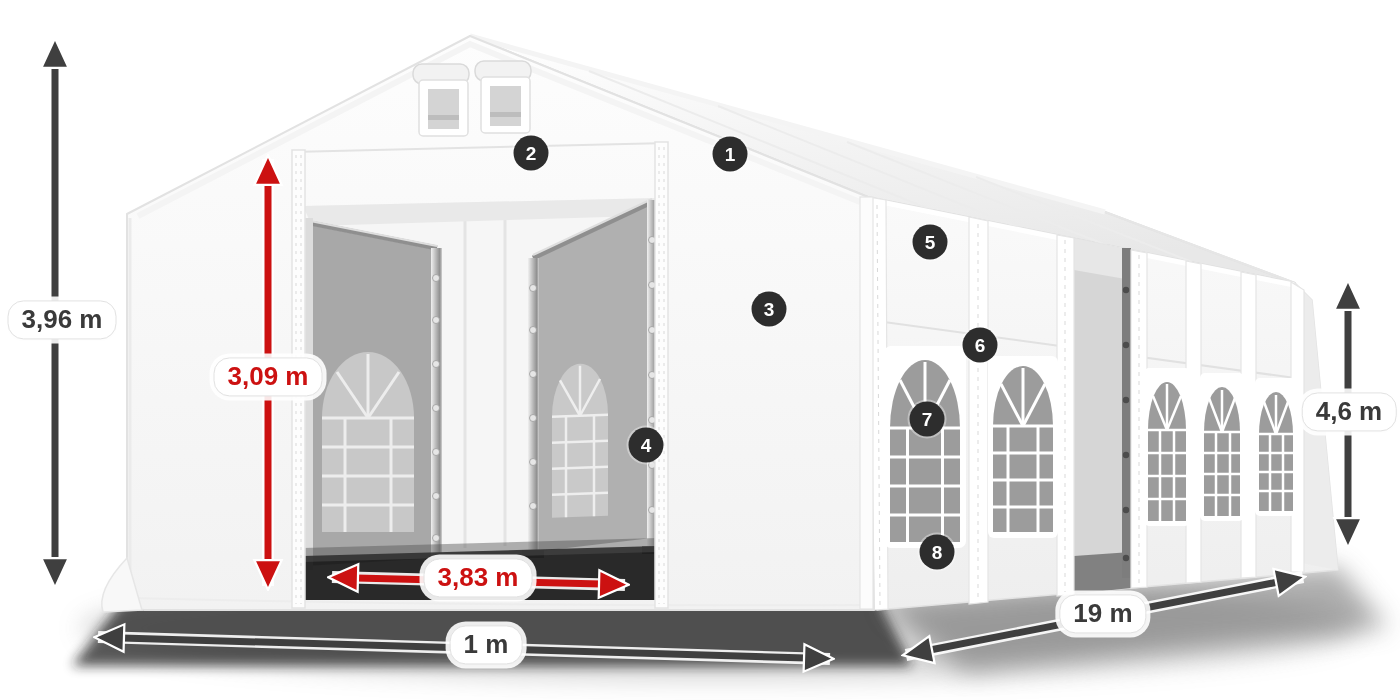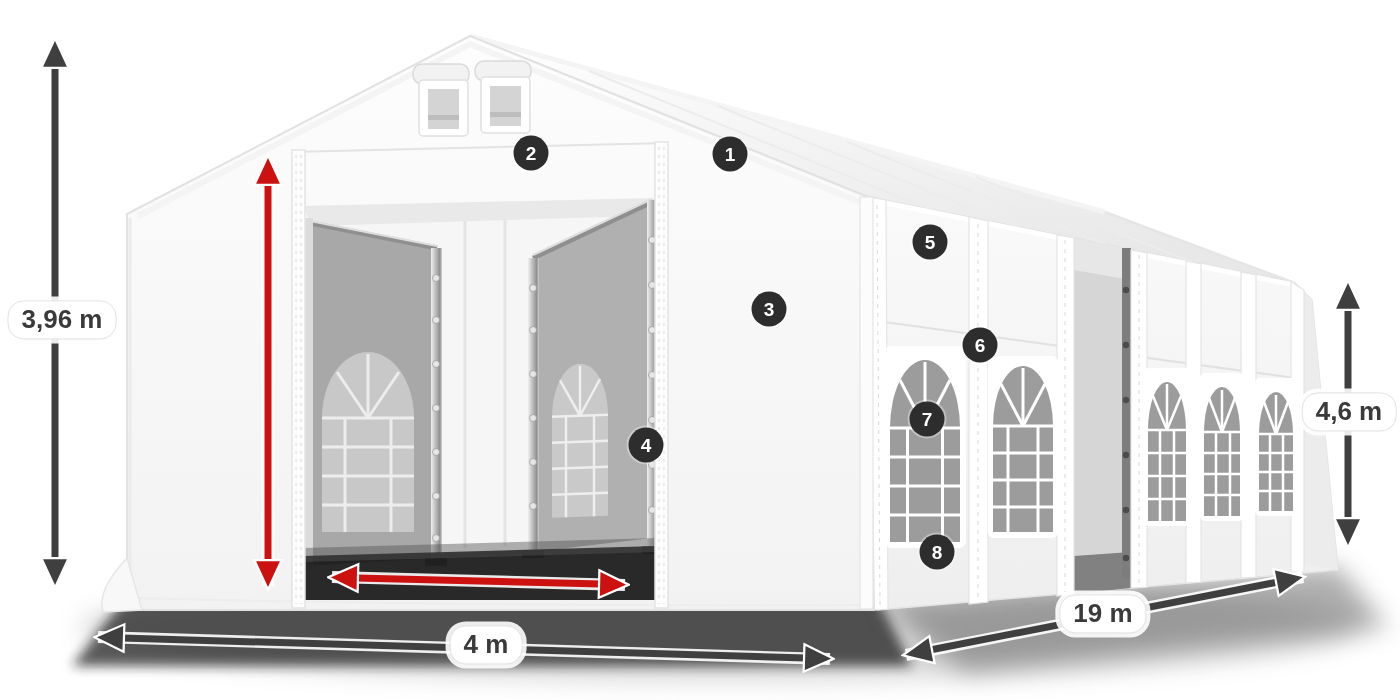--- a/index.html
+++ b/index.html
@@ -322,21 +322,23 @@
       <line x1="930" y1="650" x2="1278" y2="582" stroke="#3f3f3f" stroke-width="7" marker-start="url(#mGray)" marker-end="url(#mGray)"></line>
     </g>
     <g>
       <line x1="1348" y1="285" x2="1348" y2="543" stroke="#ffffff" stroke-width="12" opacity="0.9"></line>
       <line x1="1348" y1="308" x2="1348" y2="520" stroke="#3f3f3f" stroke-width="7" marker-start="url(#mGray)" marker-end="url(#mGray)"></line>
     </g>
   </g>
 </svg>
 
   <div class="pill" style="left:62px;top:320px">3,96 m</div>
-  <div class="pill" style="left:486px;top:645px">4 m</div>
+  <div class="pill red" style="left:268px;top:377px">3,09 m</div>
+  <div class="pill red" style="left:478px;top:578px">3,83 m</div>
+  <div class="pill" style="left:486px;top:645px">1 m</div>
   <div class="pill" style="left:1103px;top:614px">19 m</div>
   <div class="pill" style="left:1349px;top:412px">4,6 m</div>
 
   <div class="badge" style="left:730px;top:154px">1</div>
   <div class="badge" style="left:531px;top:153px">2</div>
   <div class="badge" style="left:769px;top:309px">3</div>
   <div class="badge" style="left:646px;top:445px">4</div>
   <div class="badge" style="left:930px;top:242px">5</div>
   <div class="badge" style="left:980px;top:345px">6</div>
   <div class="badge" style="left:927px;top:419px">7</div>

